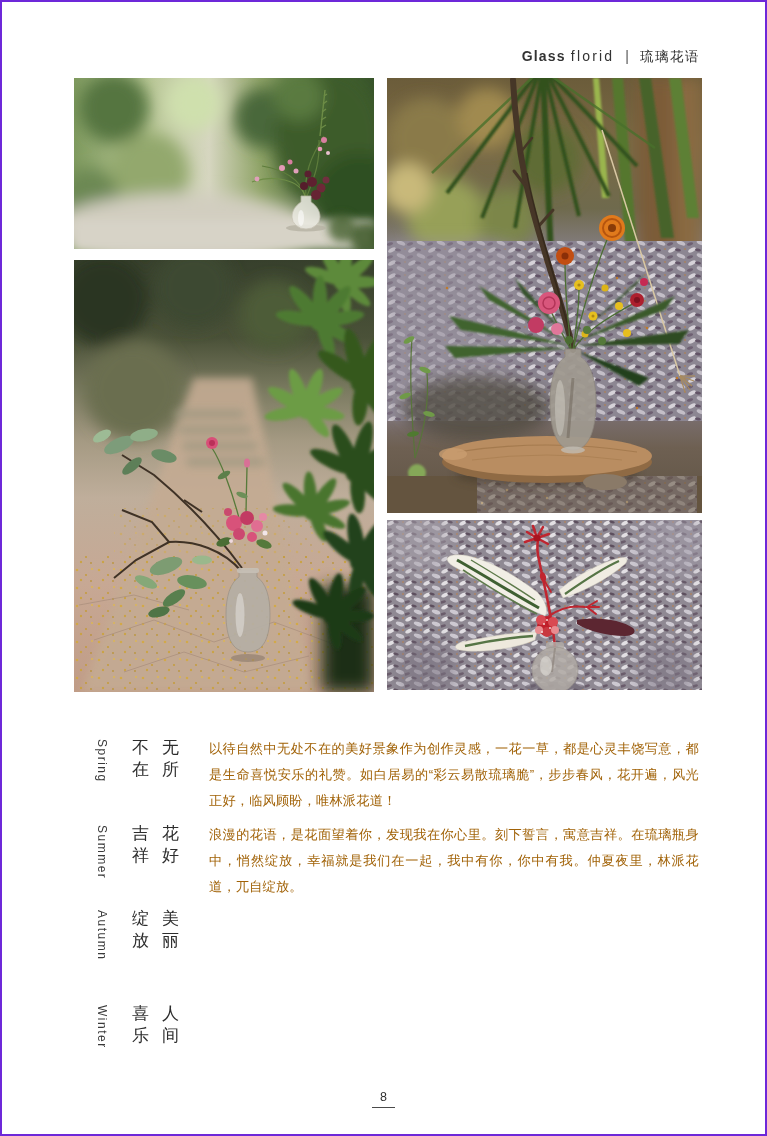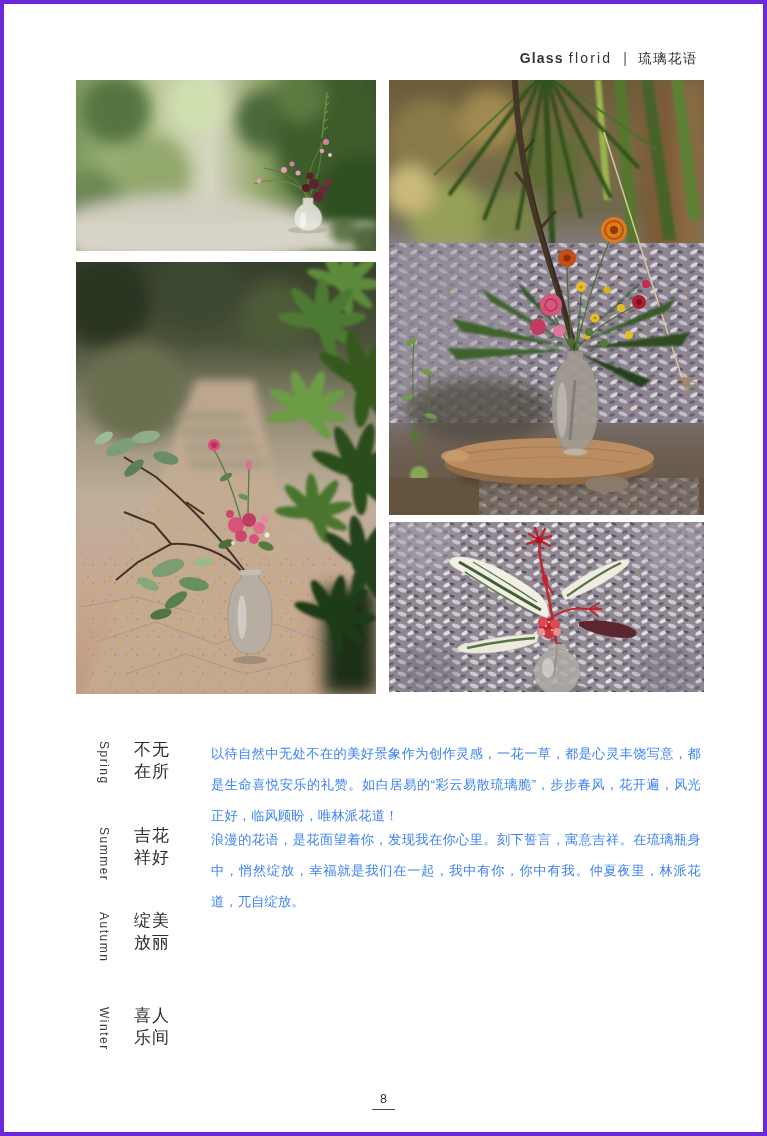--- a/index.html
+++ b/index.html
@@ -1,40 +1,40 @@
 <!DOCTYPE html>
 <html><head>
 <meta charset="utf-8">
 <style>
   html,body{margin:0;padding:0;background:#ffffff;}
   .page{
     position:relative;width:767px;height:1136px;margin:0 auto;background:#fff;
-    box-sizing:border-box;border:4px solid #6d28d9;overflow:hidden;
+    box-sizing:border-box;border:2px solid #6d28d9;overflow:hidden;
     font-family:"Liberation Sans","DejaVu Sans",sans-serif;color:#3c3c3c;
   }
   
   .header{position:absolute;top:46px;right:65px;font-size:14px;color:#333;white-space:nowrap;}
   .brand-bold{font-weight:700;letter-spacing:1.2px;}
   .brand-light{font-weight:400;letter-spacing:2.2px;margin-left:5px;}
   .hdr-sep{margin:0 11px;color:#555;font-weight:300;}
   .brand-cn{font-size:13.5px;letter-spacing:1.5px;font-weight:500;color:#2f2f2f;}
   
   .photo{position:absolute;overflow:hidden;background:#ddd;}
   .photo svg{display:block;}
   .photo-1{left:72px;top:76px;width:300px;height:171px;}
   .photo-2{left:72px;top:258px;width:300px;height:432px;}
   .photo-3{left:385px;top:76px;width:315px;height:435px;}
   .photo-4{left:385px;top:518px;width:315px;height:170px;}
   
   .season{position:absolute;left:93px;width:604px;display:flex;align-items:flex-start;}
   .season-en{width:20px;padding-top:3px;}
   .season-en span{writing-mode:vertical-rl;font-size:12px;letter-spacing:1.5px;color:#3a3a3a;}
-  .season-cn{display:flex;margin-left:17px;width:50px;flex:none;padding-top:1px;}
+  .season-cn{display:flex;gap:12px;margin-left:17px;width:50px;flex:none;padding-top:1px;}
   .cn-col{width:18px;font-size:17px;line-height:22px;font-weight:500;color:#2d2d2d;word-break:break-all;letter-spacing:0;}
-  .season-text{margin:0 0 0 27px;flex:1;font-size:13.2px;line-height:31px;color:#3b82f6;text-align:justify;letter-spacing:.2px;}
+  .season-text{margin:0 0 0 27px;flex:1;font-size:13.2px;line-height:26px;color:#a16207;text-align:justify;letter-spacing:.2px;}
   .season-spring{top:734px;}
   .season-summer{top:820px;}
   .season-autumn{top:905px;}
   .season-winter{top:1000px;}
   
   .page-number{position:absolute;left:0;right:0;top:1085px;text-align:center;}
   .page-number span{display:inline-block;font-size:12.5px;color:#2f2f2f;border-bottom:1.5px solid #4a4a4a;padding:0 8px 3px;}
 </style>
 </head>
 <body>

